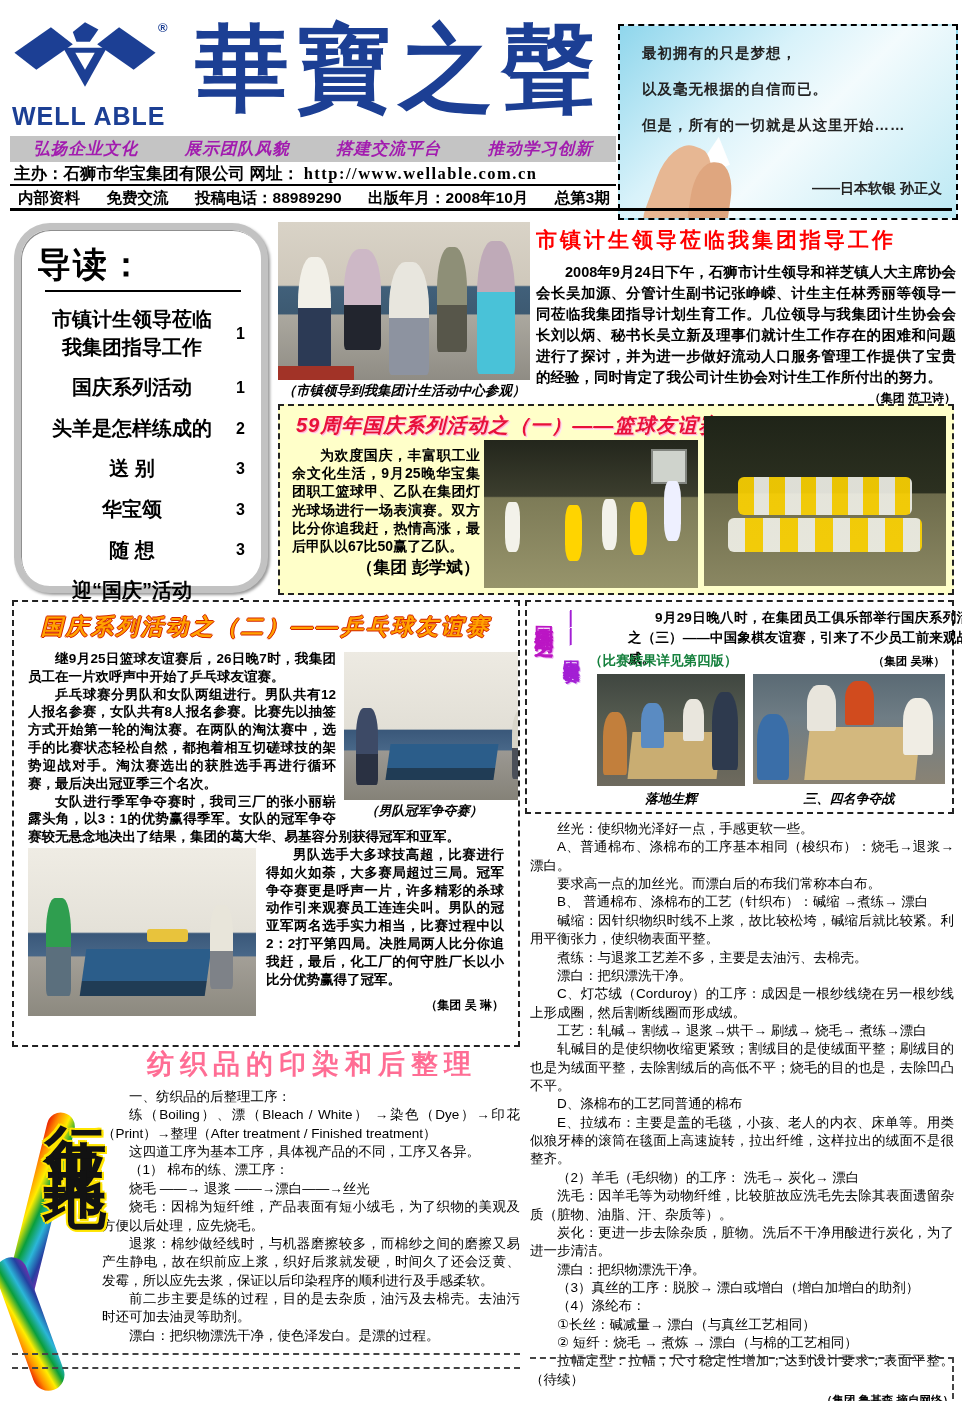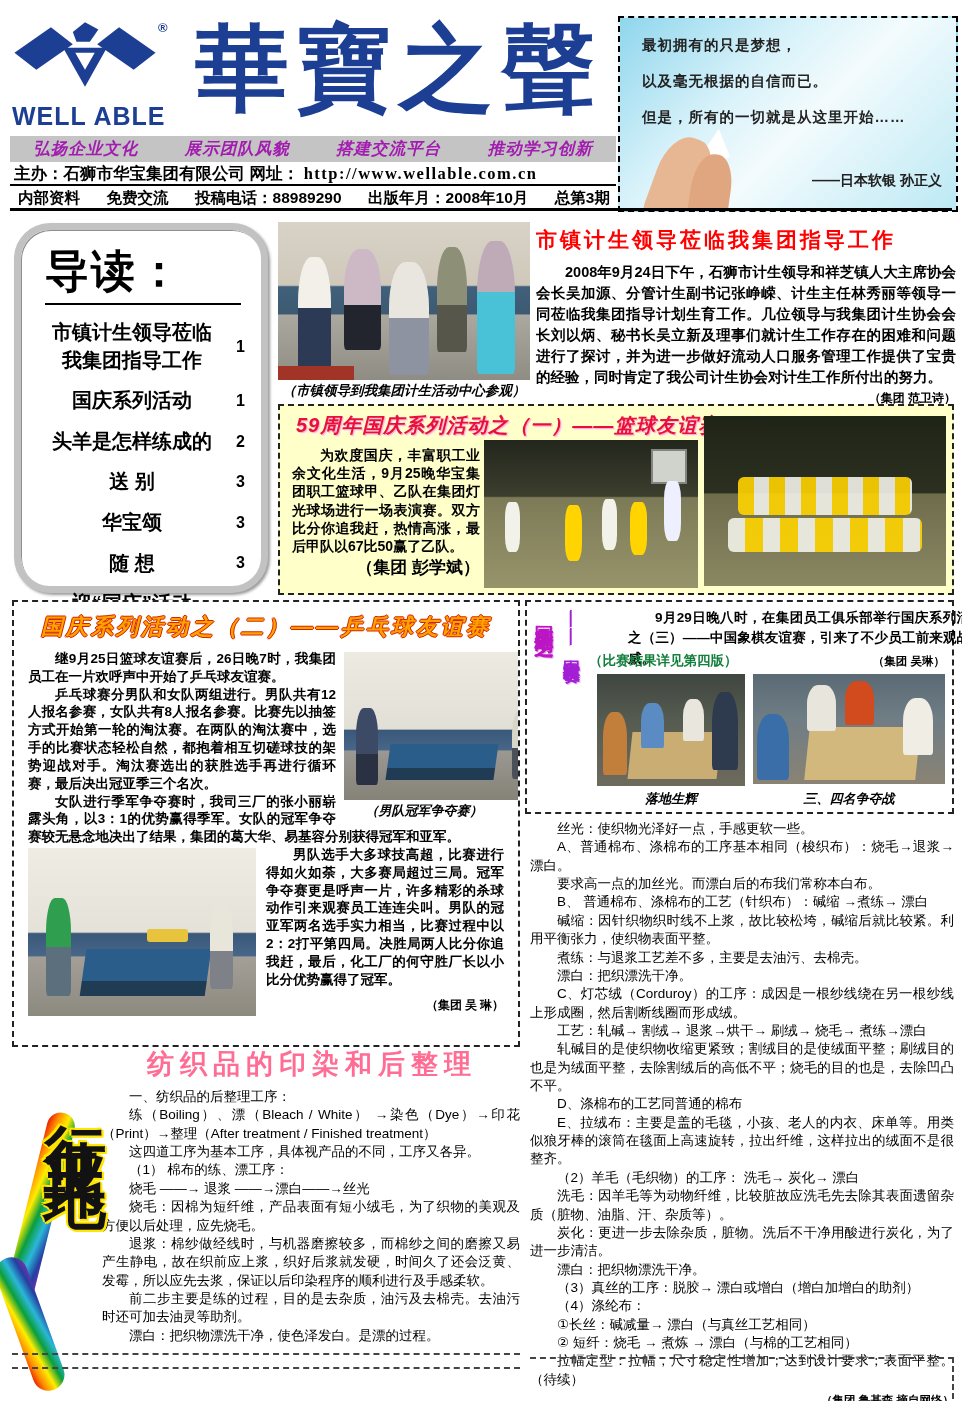--- a/index.html
+++ b/index.html
@@ -7,21 +7,21 @@
   .page{position:relative;width:962px;height:1401px;background:#fff;overflow:hidden;}
 
   
   .logo-block{position:absolute;left:12px;top:20px;width:170px;height:116px;}
   .logo-eagle{display:block;}
   .logo-reg{position:absolute;left:146px;top:0;font-size:13px;font-weight:bold;color:#1c3f94;}
   .logo-text{font-size:25px;font-weight:900;color:#1c3f94;letter-spacing:1px;margin-top:2px;}
   .paper-title{position:absolute;left:178px;top:2px;width:442px;height:132px;line-height:132px;
     text-align:center;font-size:94px;font-weight:900;color:#1c3f94;letter-spacing:8px;
     font-family:"DejaVu Serif","Liberation Serif",serif;}
-  .quote-box{position:absolute;left:618px;top:16px;width:336px;height:192px;border:2px dashed #000;
+  .quote-box{position:absolute;left:618px;top:24px;width:336px;height:192px;border:2px dashed #000;
     background:linear-gradient(135deg,#8fd6ec 0%,#d8f2fa 35%,#f3fbfd 55%,#bce9f4 100%);overflow:hidden;}
   .q-plane{position:absolute;left:62px;bottom:44px;width:0;height:0;border-left:44px solid transparent;
     border-bottom:30px solid #ffffff;transform:rotate(-22deg);}
   .q-hand1{position:absolute;left:34px;bottom:-18px;width:52px;height:92px;background:#e7b793;
     border-radius:46% 40% 12% 16%;transform:rotate(20deg);}
   .q-hand2{position:absolute;left:70px;bottom:-24px;width:40px;height:80px;background:#dfa67f;
     border-radius:48% 42% 10% 14%;transform:rotate(8deg);}
   .q-lines{position:absolute;left:22px;top:18px;}
   .q-line{font-size:14.5px;font-weight:bold;color:#222;margin-bottom:17px;letter-spacing:1px;}
   .q-attr{position:absolute;right:14px;bottom:20px;font-size:14px;font-weight:bold;color:#222;}
@@ -32,21 +32,21 @@
   .publisher-url{font-family:"Liberation Serif","DejaVu Serif",serif;letter-spacing:1.5px;}
   .rule-thin{position:absolute;left:10px;top:184px;width:606px;height:2px;background:#000;}
   .info-line{position:absolute;left:12px;top:188px;width:604px;display:flex;justify-content:space-between;
     padding:0 6px;box-sizing:border-box;font-size:15.5px;font-weight:900;}
   .rule-thick{position:absolute;left:10px;top:208px;width:942px;height:3px;background:#000;}
 
   
   .toc{position:absolute;left:14px;top:223px;width:254px;height:370px;border:7px solid #c2c2c2;
     border-radius:36px;box-sizing:border-box;box-shadow:2px 2px 3px #9a9a9a, inset 1px 1px 0 #8f8f8f;
     background:#fff;padding:10px 12px;}
-  .toc-title{font-size:44px;font-weight:900;letter-spacing:2px;margin:2px 0 2px 12px;}
+  .toc-title{font-size:34px;font-weight:900;letter-spacing:2px;margin:2px 0 2px 4px;}
   .toc-underline{width:196px;height:2px;background:#000;margin:0 0 14px 12px;}
   .toc-row{display:flex;align-items:center;margin-bottom:13px;padding:0 4px;}
   .toc-label{flex:1;text-align:center;font-size:20px;font-weight:bold;white-space:pre-line;line-height:1.38;}
   .toc-page{width:18px;text-align:right;font-size:16px;font-weight:bold;}
 
   
   .ph{position:absolute;overflow:hidden;}
   .ph>div{position:absolute;}
   .caption{position:absolute;text-align:center;font-size:13.5px;font-weight:bold;font-style:italic;}
 
@@ -70,21 +70,21 @@
   .pp{position:absolute;left:12px;top:600px;width:508px;height:447px;box-sizing:border-box;
     border:2px dashed #222;background:#fff;padding:6px 14px;overflow:hidden;}
   .pp-title{text-align:center;font-size:22px;font-weight:900;font-style:italic;color:#ffa200;
     letter-spacing:3px;margin:4px 0 8px 0;text-shadow:1px 0 0 #d42500,-1px 0 0 #d42500,0 1px 0 #d42500,0 -1px 0 #d42500;}
   .pp-flow{font-size:13.5px;font-weight:bold;line-height:1.32;text-align:justify;}
   .pp-flow p{margin:0;text-indent:2em;}
   .pp-fig-r{float:right;width:160px;margin:2px 0 4px 8px;text-align:center;}
   .pp-fig-l{float:left;width:228px;margin:2px 10px 0 0;text-align:center;}
   .pp-fig-r .phr,.pp-fig-l .phr{position:relative;overflow:hidden;}
   .pp-cap{font-size:13px;font-weight:bold;font-style:italic;margin-top:2px;}
-  .pp-byline{text-align:right;font-size:12px;font-weight:900;margin-top:10px;font-family:Liberation Serif, serif;}
+  .pp-byline{text-align:right;font-size:12px;font-weight:900;margin-top:10px;}
 
   
   .chess{position:absolute;left:525px;top:600px;width:429px;height:214px;box-sizing:border-box;
     border:2px dashed #222;background:#fff;}
   .chess-v1{position:absolute;left:4px;top:8px;height:198px;writing-mode:vertical-rl;
     font-size:19px;font-weight:900;color:#bb16c4;letter-spacing:2px;text-shadow:1px 1px 0 #eeb3f2;}
   .chess-v2{position:absolute;left:33px;top:8px;height:198px;writing-mode:vertical-rl;
     font-size:17px;font-weight:900;color:#a31fd4;letter-spacing:1px;text-shadow:1px 1px 0 #e4c2f5;}
   .chess-body{position:absolute;left:62px;top:6px;width:356px;font-size:13.5px;font-weight:bold;
     line-height:1.5;text-align:justify;text-indent:2em;margin-left:39px;}

